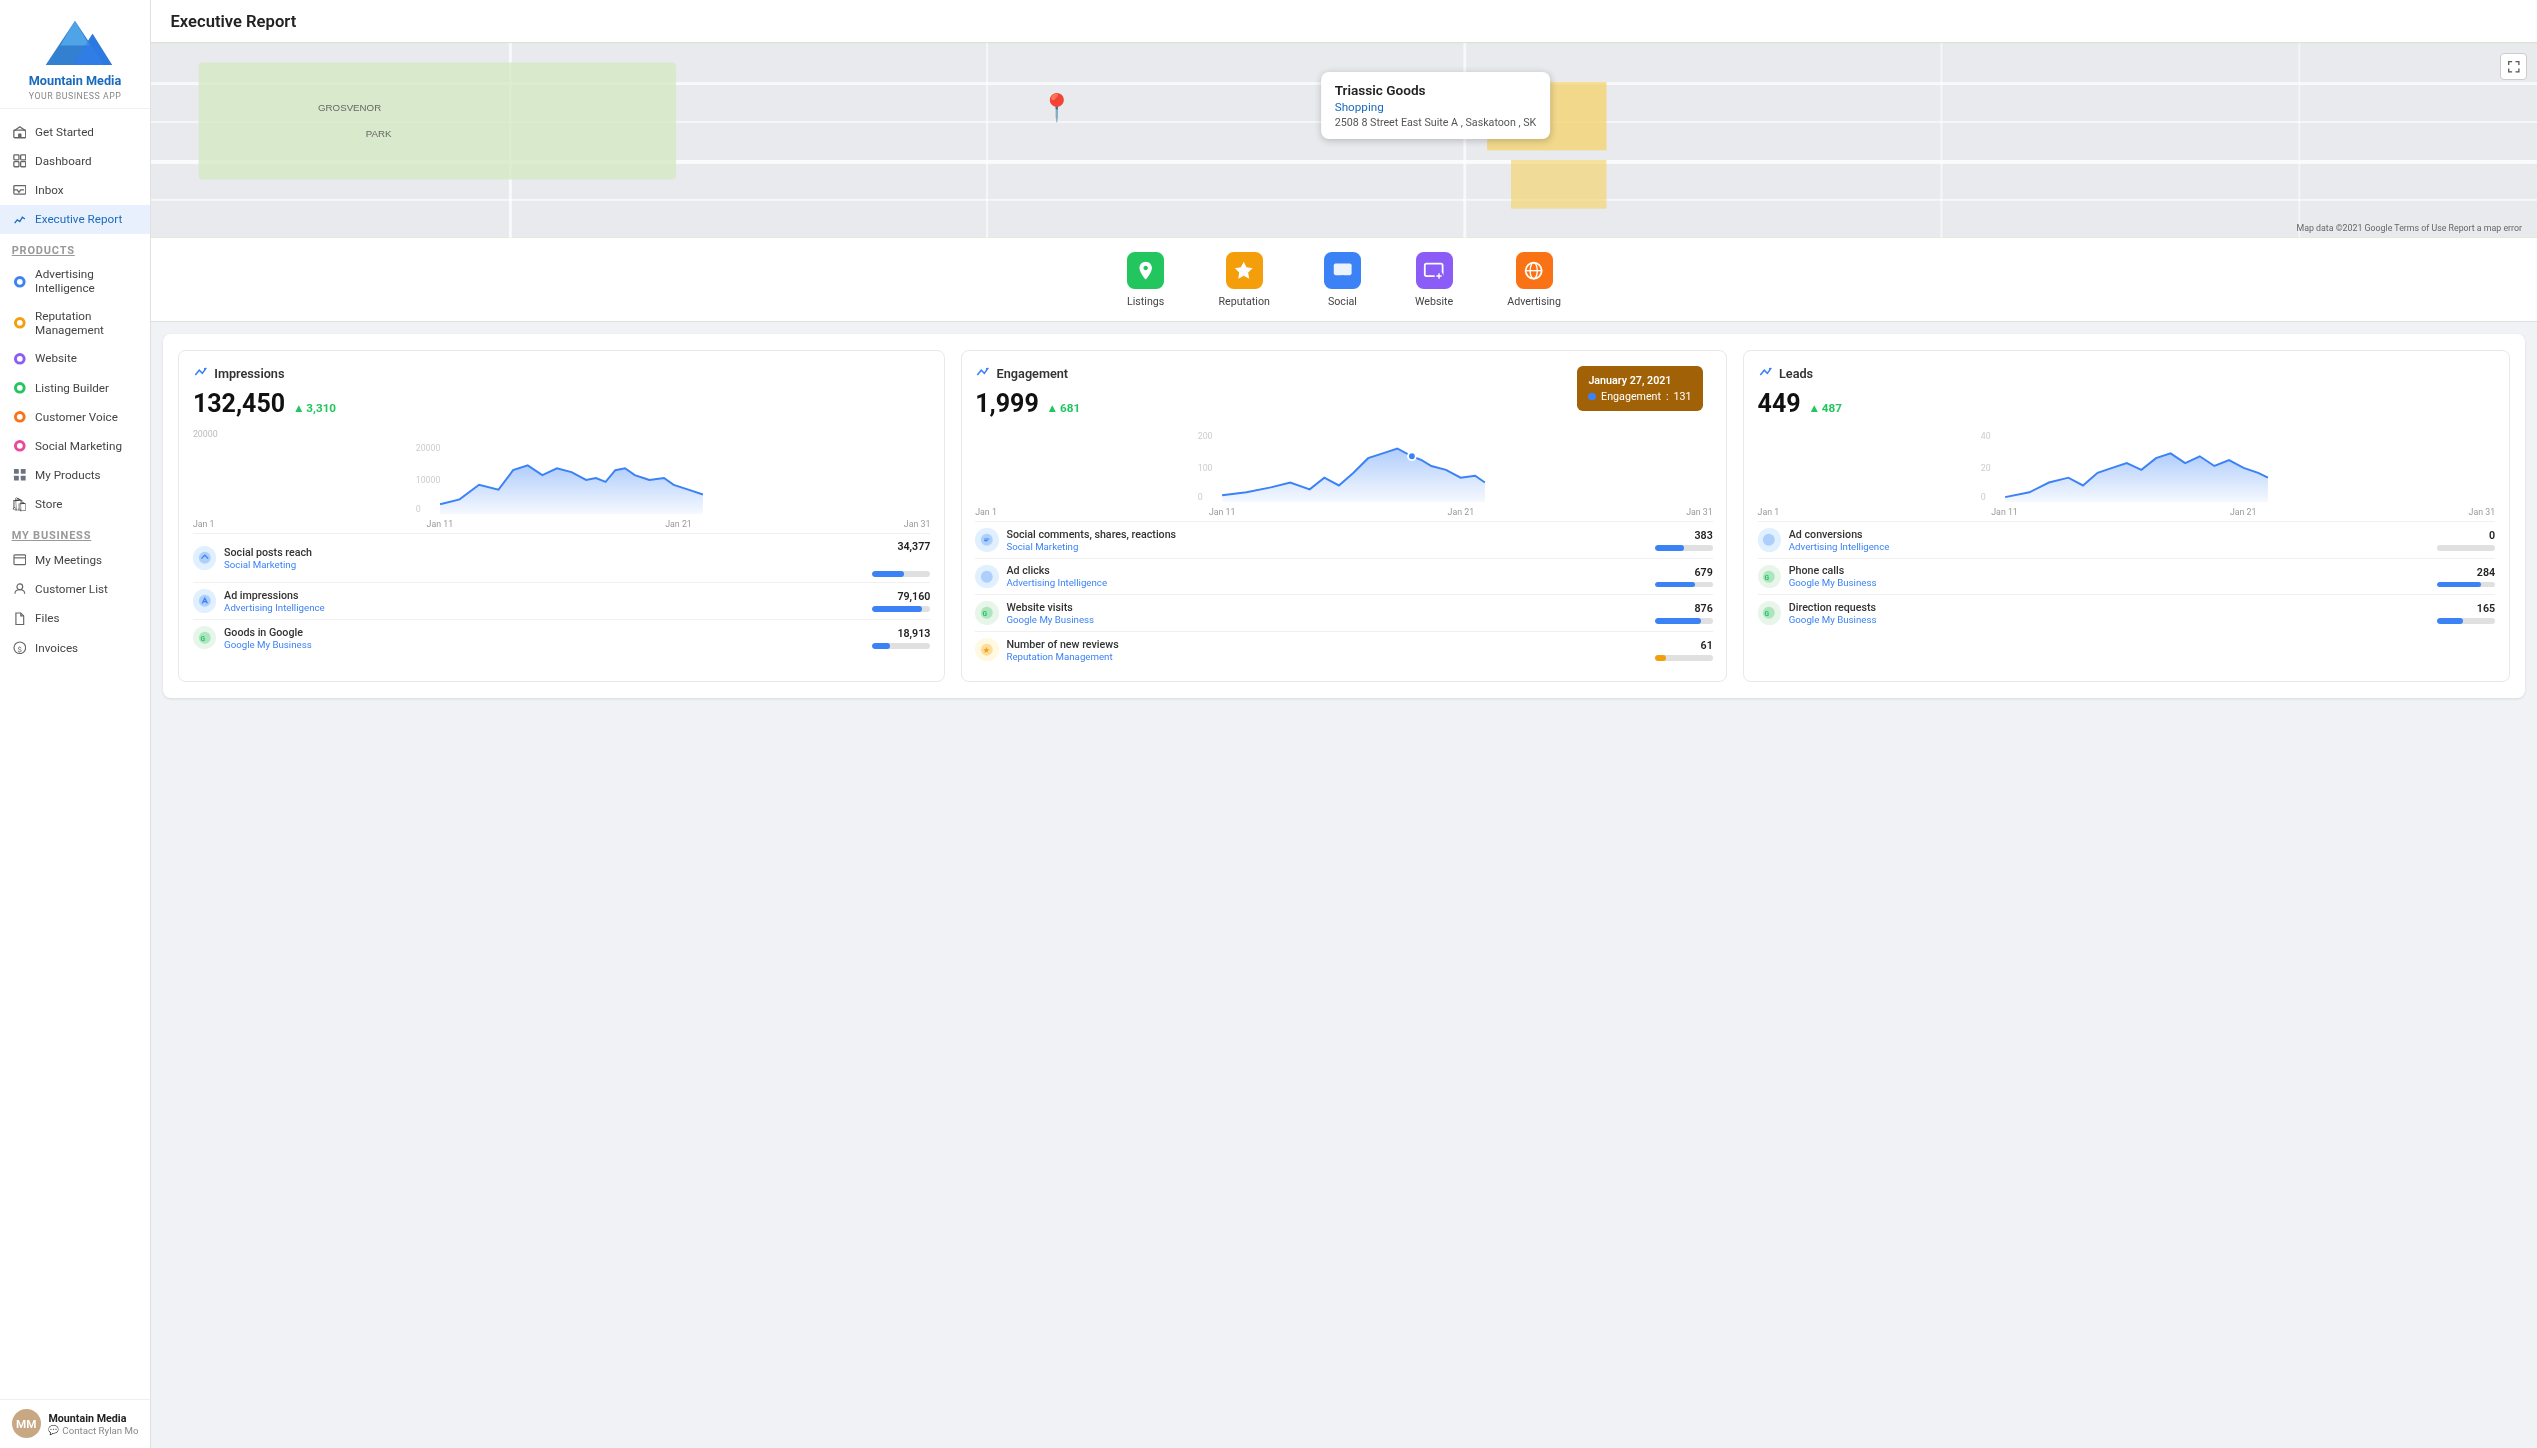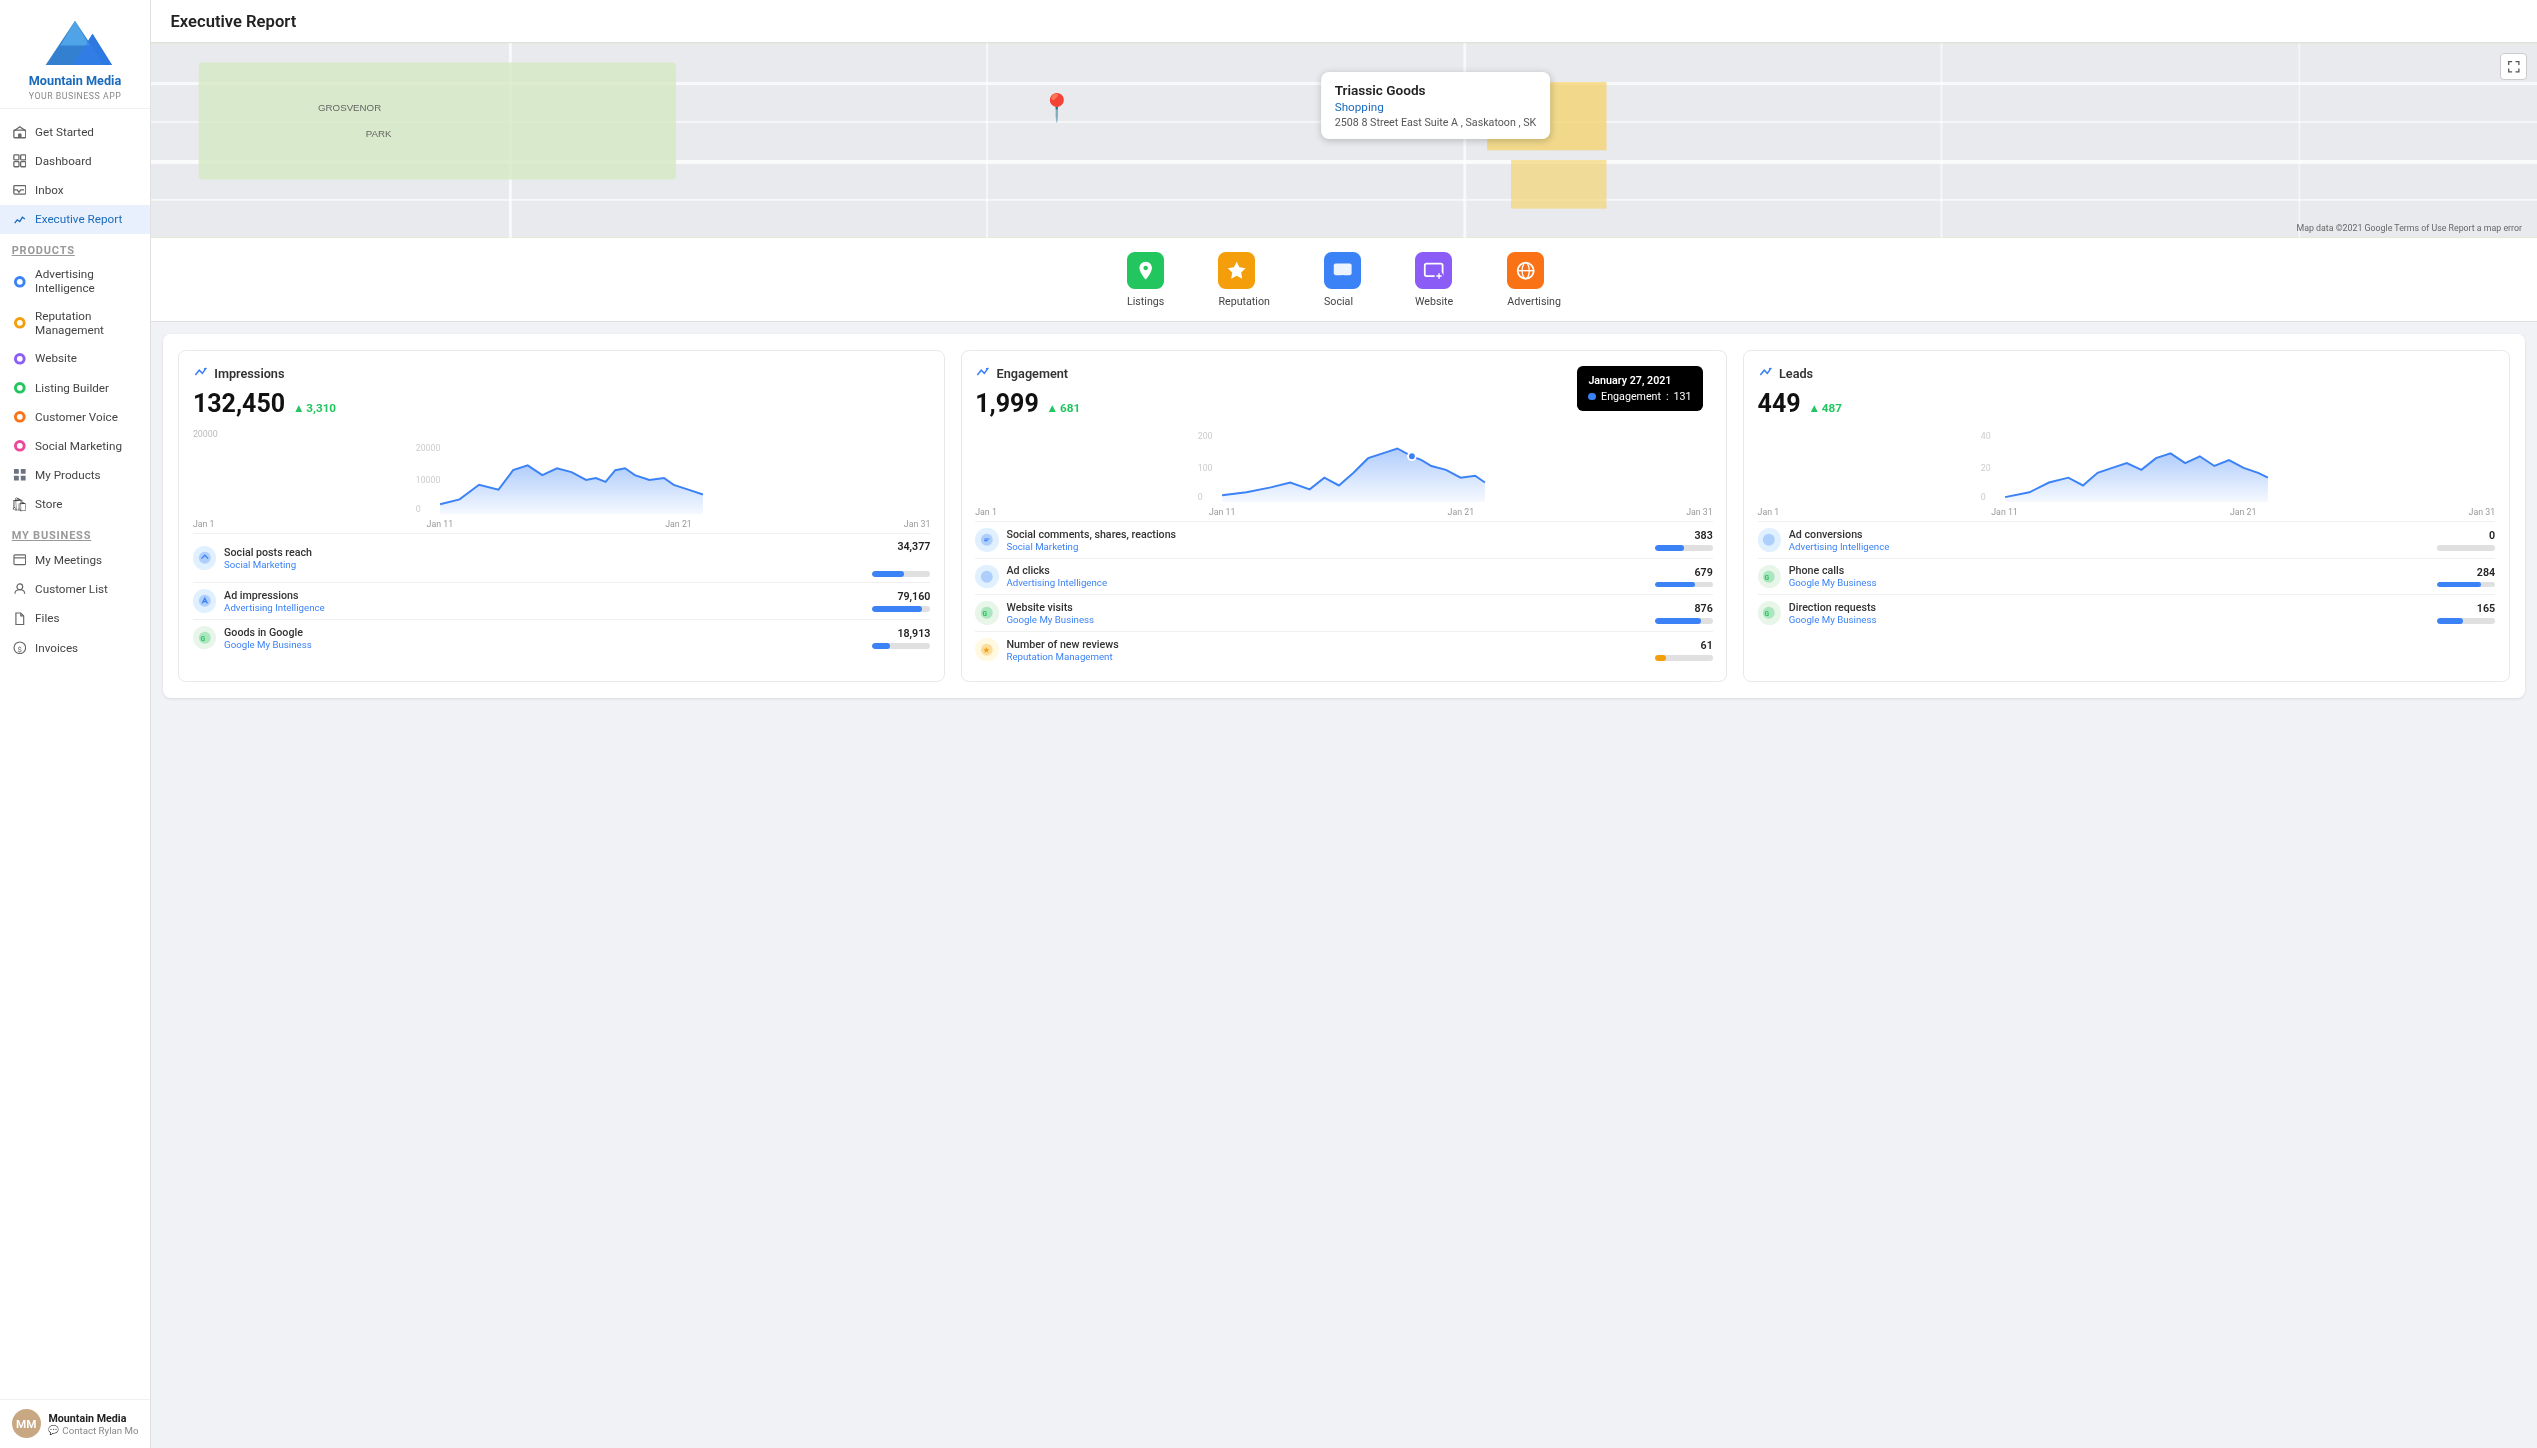--- a/index.html
+++ b/index.html
@@ -42,21 +42,21 @@
     .map-business-address { font-size: 10.7px; color: #555; }
 
     .map-pin { position: absolute; top: 49px; left: 38%; transform: translateX(-50%); font-size: 27px; color: #d32f2f; z-index: 5; }
 
     .map-expand-btn { position: absolute; top: 9.7px; right: 9.7px; background: #fff; border: 1px solid #ccc; border-radius: 3.9px; width: 27px; height: 27px; display: flex; align-items: center; justify-content: center; cursor: pointer; z-index: 10; }
 
     .map-attribution { position: absolute; bottom: 4.9px; right: 15px; font-size: 8.8px; color: #666; }
 
     
     .icons-row { background: #fff; display: flex; justify-content: center; gap: 0; border-bottom: 1px solid #e0e0e0; }
-    .icon-item { display: flex; flex-direction: column; padding: 13.6px 27px; gap: 5.8px; cursor: pointer; }
+    .icon-item { display: flex; flex-direction: column; align-items: center; padding: 13.6px 27px; gap: 5.8px; cursor: pointer; }
     .icon-circle { width: 37px; height: 37px; border-radius: 7.8px; display: flex; align-items: center; justify-content: center; font-size: 19.5px; }
     .icon-label { font-size: 10.7px; color: #444; }
 
     
     .funnel-section { background: #fff; margin: 11.7px; border-radius: 7.8px; padding: 15.6px; box-shadow: 0 1px 2.9px rgba(0,0,0,0.1); }
     .funnel-title { font-size: 14.6px; font-weight: 600; color: #222; margin-bottom: 13.6px; display: flex; align-items: center; gap: 5.8px; }
     .funnel-title .help-icon { font-size: 11.7px; color: #999; }
 
     .funnel-grid { display: grid; grid-template-columns: 1fr 1fr 1fr; gap: 15.6px; }
     .funnel-col { border: 1px solid #e8e8e8; border-radius: 7.8px; padding: 13.6px; }
@@ -72,21 +72,21 @@
     .metric-row { display: flex; align-items: center; padding: 5.8px 0; border-top: 1px solid #f0f0f0; gap: 7.8px; }
     .metric-icon-wrap { width: 23.4px; height: 23.4px; border-radius: 50%; display: flex; align-items: center; justify-content: center; font-size: 13.6px; flex-shrink: 0; }
     .metric-info { flex: 1; }
     .metric-name { font-size: 10.7px; color: #333; font-weight: 500; }
     .metric-source { font-size: 9.7px; color: #3b82f6; }
     .metric-value { font-size: 10.7px; font-weight: 600; color: #222; text-align: right; }
     .metric-bar-wrap { width: 58px; height: 5.8px; background: #e0e0e0; border-radius: 2.9px; overflow: hidden; }
     .metric-bar { height: 100%; background: #3b82f6; border-radius: 2.9px; }
 
     
-    .tooltip-box { position: absolute; background: #000000; color: #fff; border-radius: 5.8px; padding: 7.8px 11.7px; font-size: 10.7px; pointer-events: none; z-index: 20; }
+    .tooltip-box { position: absolute; background: #a16207; color: #fff; border-radius: 5.8px; padding: 7.8px 11.7px; font-size: 10.7px; pointer-events: none; z-index: 20; }
     .tooltip-date { font-weight: 600; margin-bottom: 2.9px; }
     .tooltip-row { display: flex; align-items: center; gap: 4.9px; }
     .tooltip-dot { width: 7.8px; height: 7.8px; border-radius: 50%; background: #3b82f6; }
 
     
     ::-webkit-scrollbar { width: 5.8px; }
     ::-webkit-scrollbar-track { background: #f0f0f0; }
     ::-webkit-scrollbar-thumb { background: #ccc; border-radius: 2.9px; }
   </style>
 </head>

